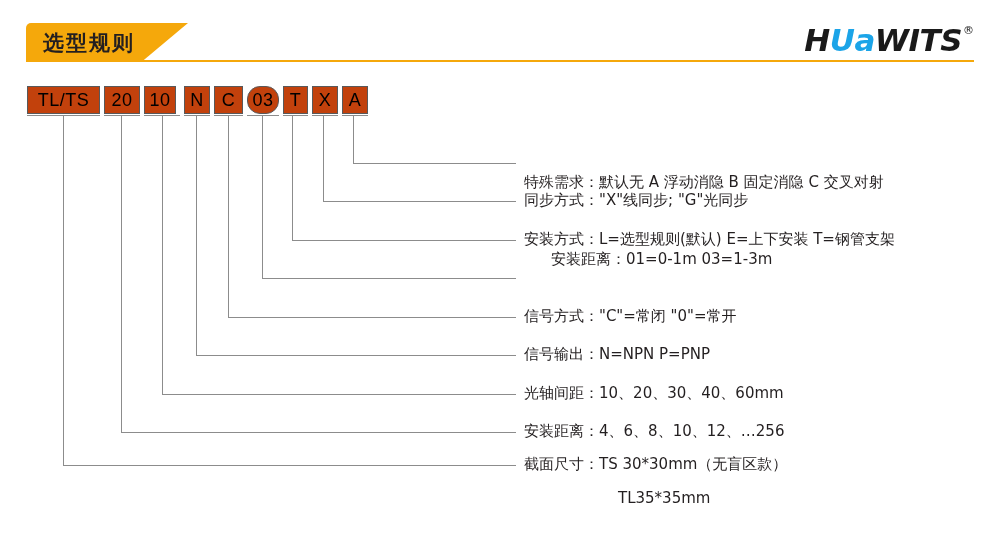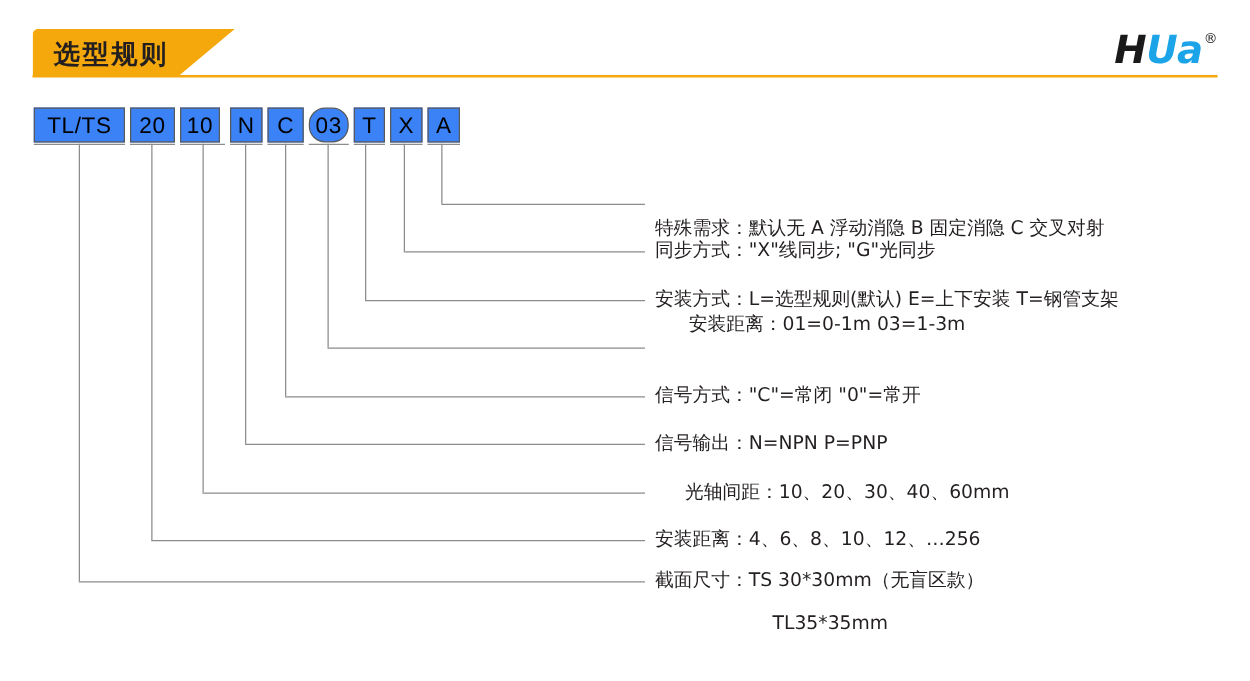--- a/index.html
+++ b/index.html
@@ -77,21 +77,21 @@
   }
 
   
   #code-boxes { position: absolute; left: 0; top: 0; }
   .code-box {
     position: absolute;
     top: 86px;
     height: 28px;
     border: 1px solid #58595B;
     box-sizing: border-box;
-    background: #3b82f6;
+    background: #c2410c;
     display: flex;
     align-items: center;
     justify-content: center;
     font-size: 18px;
     color: #000000;
     letter-spacing: 0.5px;
     font-family: "Liberation Sans", "DejaVu Sans", sans-serif;
   }
 
   
@@ -126,20 +126,21 @@
 </head>
 <body>
 
 <div id="header-banner"></div>
 <div id="header-title">选型规则</div>
 <div id="header-rule"></div>
 
 <div id="brand-logo">
   <span class="logo-text logo-dark">H</span>
   <span class="logo-text logo-blue">Ua</span>
+  <span class="logo-text logo-dark">WITS</span>
   <span class="logo-reg">®</span>
 </div>
 
 <div id="code-boxes">
     <div class="code-box" style="left: 27px; width: 73px;">TL/TS</div>
     <div class="code-box" style="left: 104px; width: 36px;">20</div>
     <div class="code-box" style="left: 144px; width: 32px;">10</div>
     <div class="code-box" style="left: 184px; width: 26px;">N</div>
     <div class="code-box" style="left: 214px; width: 29px;">C</div>
     <div class="code-box" style="left: 247px; width: 32px; border-radius: 13px;">03</div>
@@ -178,18 +179,18 @@
     <div class="seg-h" style="left: 353px; top: 163px; width: 163px; background: rgb(140, 140, 140);"></div>
   </div>
 
 <div id="descriptions">
     <div class="desc-row" style="top: 155px; margin-top: 20px;"><span>特殊需求：</span><span>默认无  A 浮动消隐  B 固定消隐  C 交叉对射</span></div>
     <div class="desc-row" style="top: 193px;"><span>同步方式：</span><span>"X"线同步; "G"光同步</span></div>
     <div class="desc-row" style="top: 232px;"><span>安装方式：</span><span>L=选型规则(默认)  E=上下安装  T=钢管支架</span></div>
     <div class="desc-row" style="top: 252px; margin-left: 27px;"><span>安装距离：</span><span>01=0-1m  03=1-3m</span></div>
     <div class="desc-row" style="top: 309px;"><span>信号方式：</span><span>"C"=常闭  "0"=常开</span></div>
     <div class="desc-row" style="top: 347px;"><span>信号输出：</span><span>N=NPN  P=PNP</span></div>
-    <div class="desc-row" style="top: 386px; margin-left: 24px;"><span>光轴间距：</span><span>10、20、30、40、60mm</span></div>
+    <div class="desc-row" style="top: 386px;"><span>光轴间距：</span><span>10、20、30、40、60mm</span></div>
     <div class="desc-row" style="top: 424px;"><span>安装距离：</span><span>4、6、8、10、12、…256</span></div>
     <div class="desc-row" style="top: 457px;"><span>截面尺寸：</span><span>TS 30*30mm（无盲区款）</span></div>
   </div>
 
 <div class="desc-cont" style="top: 491px;">TL35*35mm</div>
 
 </body></html>

